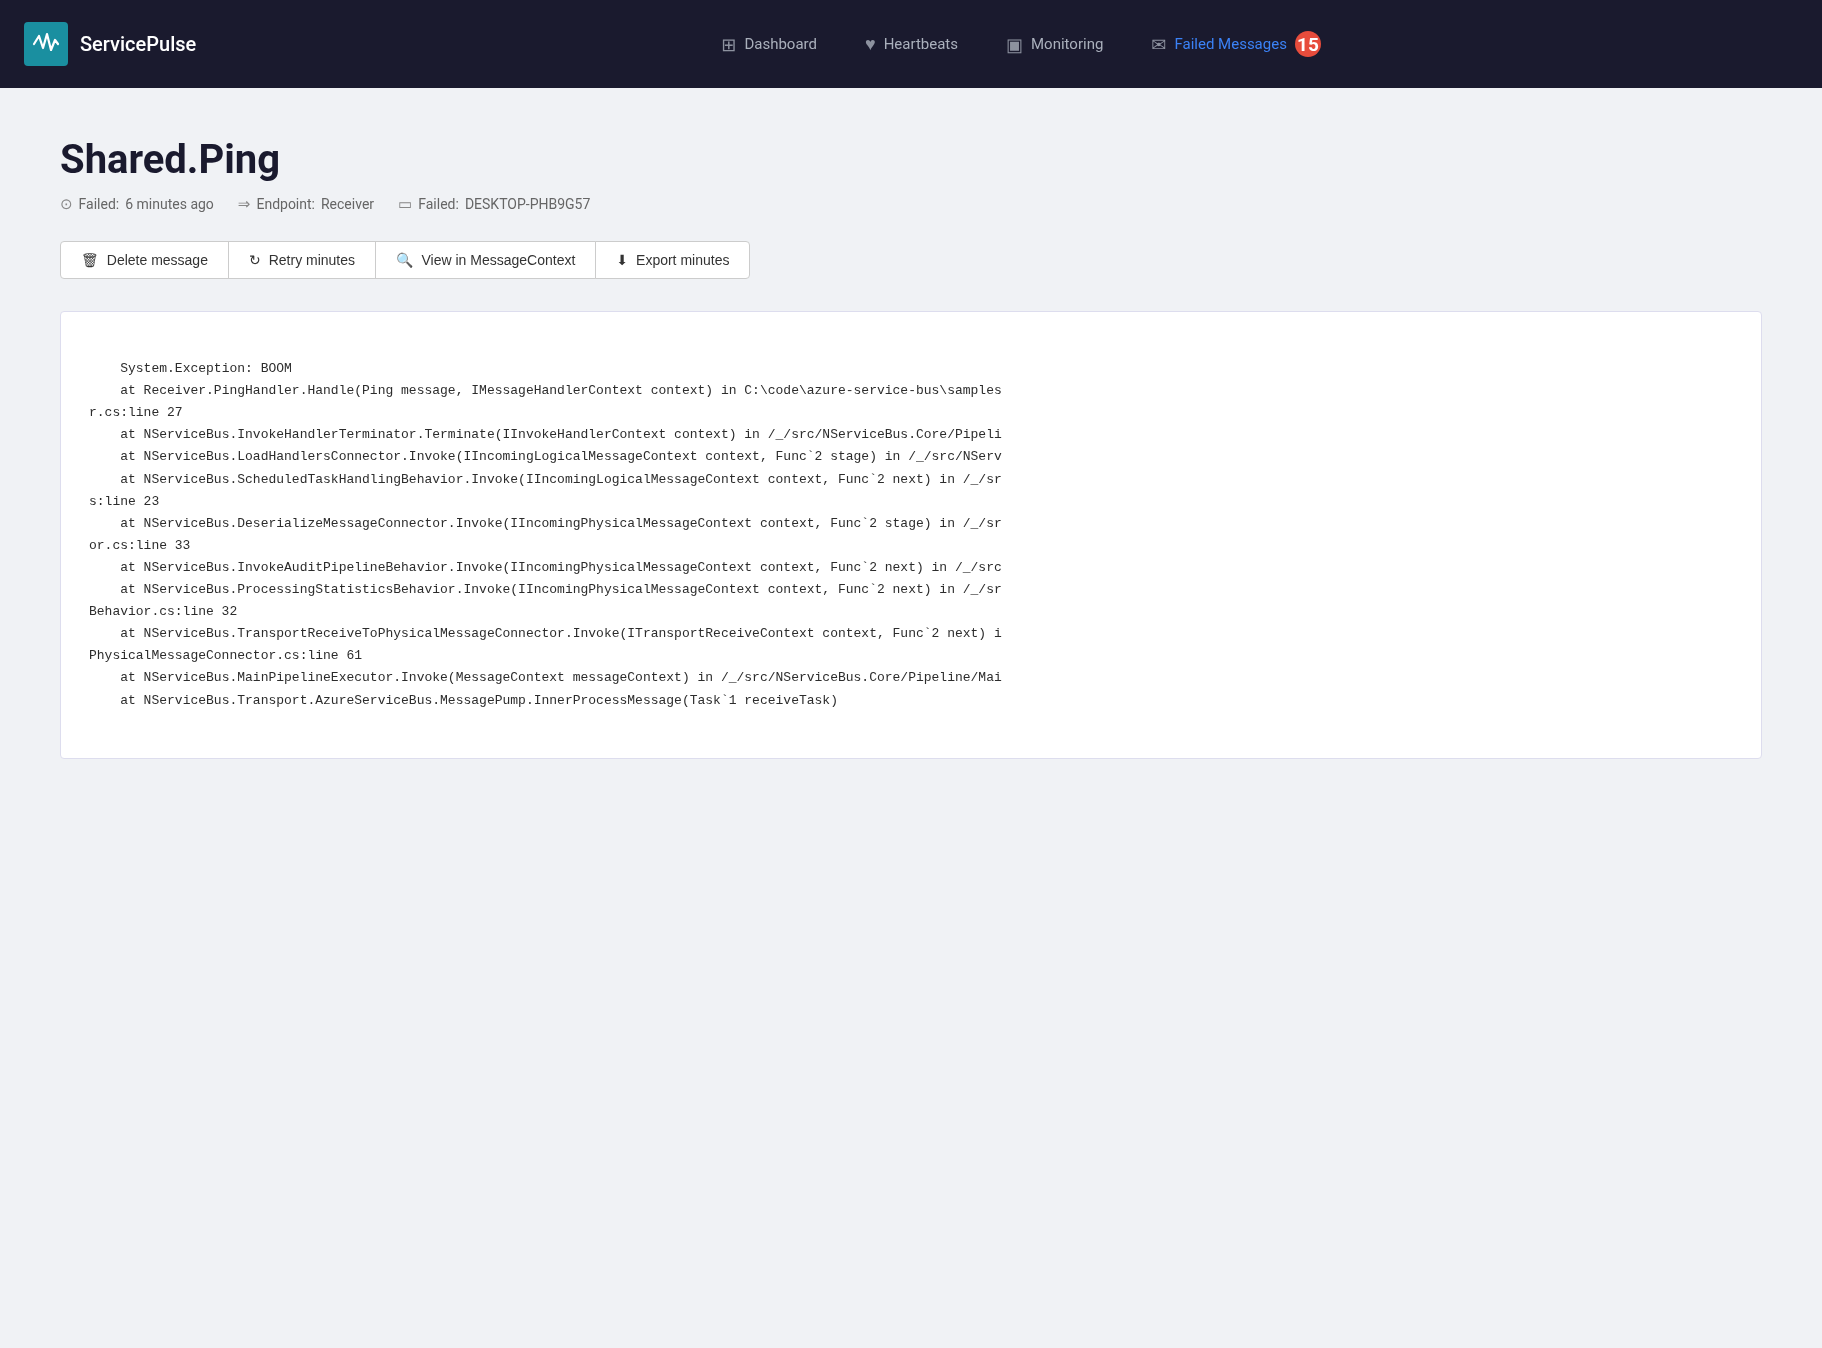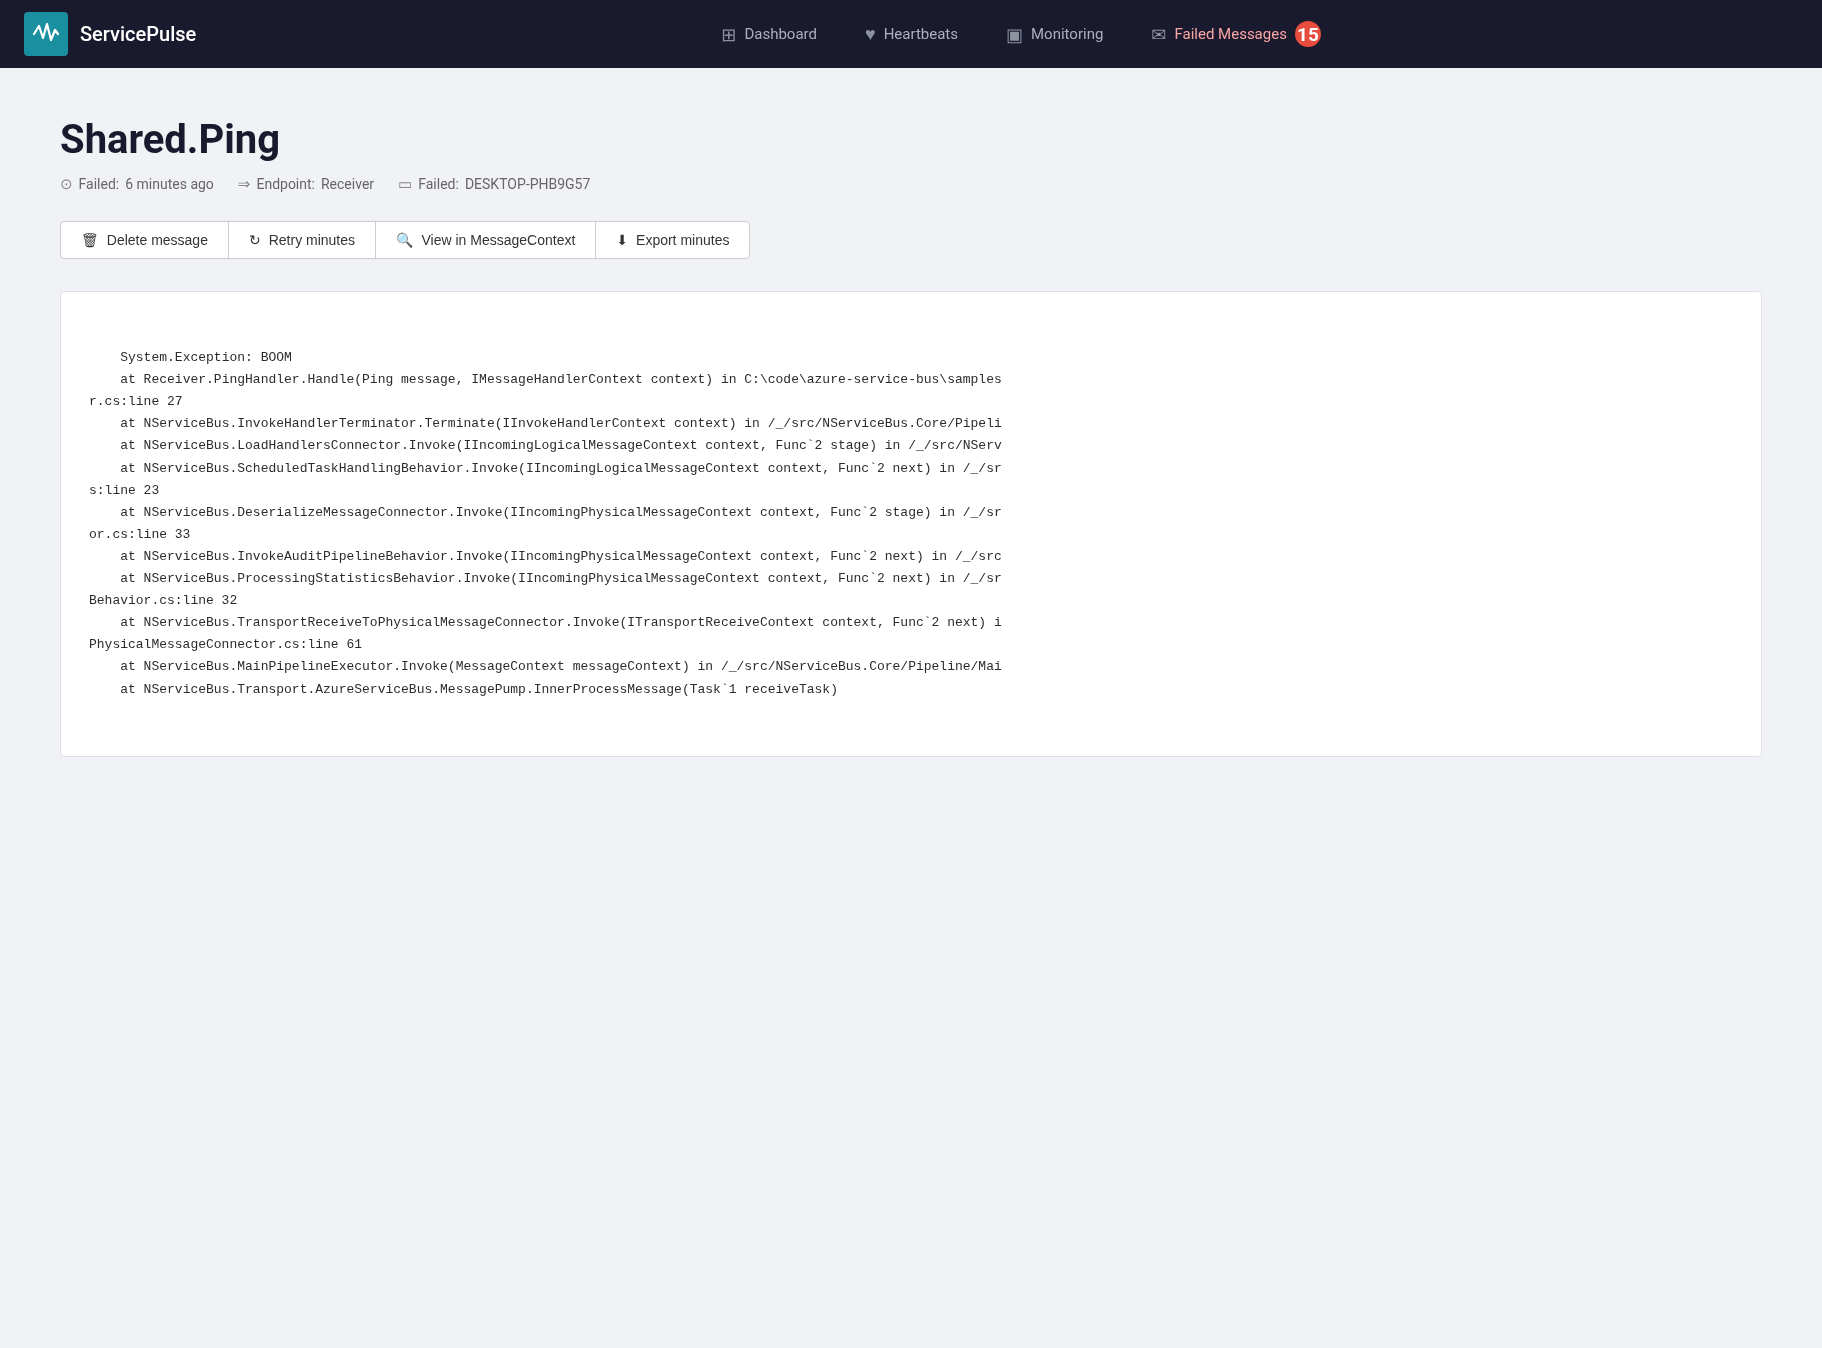--- a/index.html
+++ b/index.html
@@ -8,21 +8,21 @@
       background: #f0f2f5;
       min-height: 1348px;
     }
 
     
     nav {
       background: #1a1a2e;
       display: flex;
       align-items: center;
       padding: 0 24px;
-      height: 68px;
+      height: 88px;
       gap: 0;
     }
     .nav-brand {
       display: flex;
       align-items: center;
       gap: 12px;
       margin-right: 48px;
     }
     .nav-logo {
       width: 44px;
@@ -156,21 +156,21 @@
       color: #1a1a2e;
       border-bottom-color: #1a1a2e;
     }
 
     
     .stacktrace-box {
       background: white;
       border: 1px solid #dde;
       border-radius: 4px;
       margin-top: 20px;
-      padding: 33px 28px;
+      padding: 24px 28px;
       font-family: 'Courier New', Courier, monospace;
       font-size: 13px;
       line-height: 1.7;
       color: #2c2c2c;
       white-space: pre-wrap;
       word-break: break-all;
       overflow: hidden;
       max-width: 100%;
     }
   </style>
@@ -195,21 +195,21 @@
     <a class="nav-item">
       <span class="nav-item-icon">♥</span>
       <span>Heartbeats</span>
     </a>
     <a class="nav-item">
       <span class="nav-item-icon">▣</span>
       <span>Monitoring</span>
     </a>
     <div class="failed-messages-nav">
       <span class="nav-item-icon">✉</span>
-      <span style="color:#fca5a5;font-size:15px;">Failed Messages</span>
+      <span style="color:#3b82f6;font-size:15px;">Failed Messages</span>
       <span class="failed-badge">15</span>
     </div>
   </div>
 </nav>
 
 <div class="main">
 
   <h1 class="page-title">Shared.Ping</h1>
 
   <div class="meta-row">

